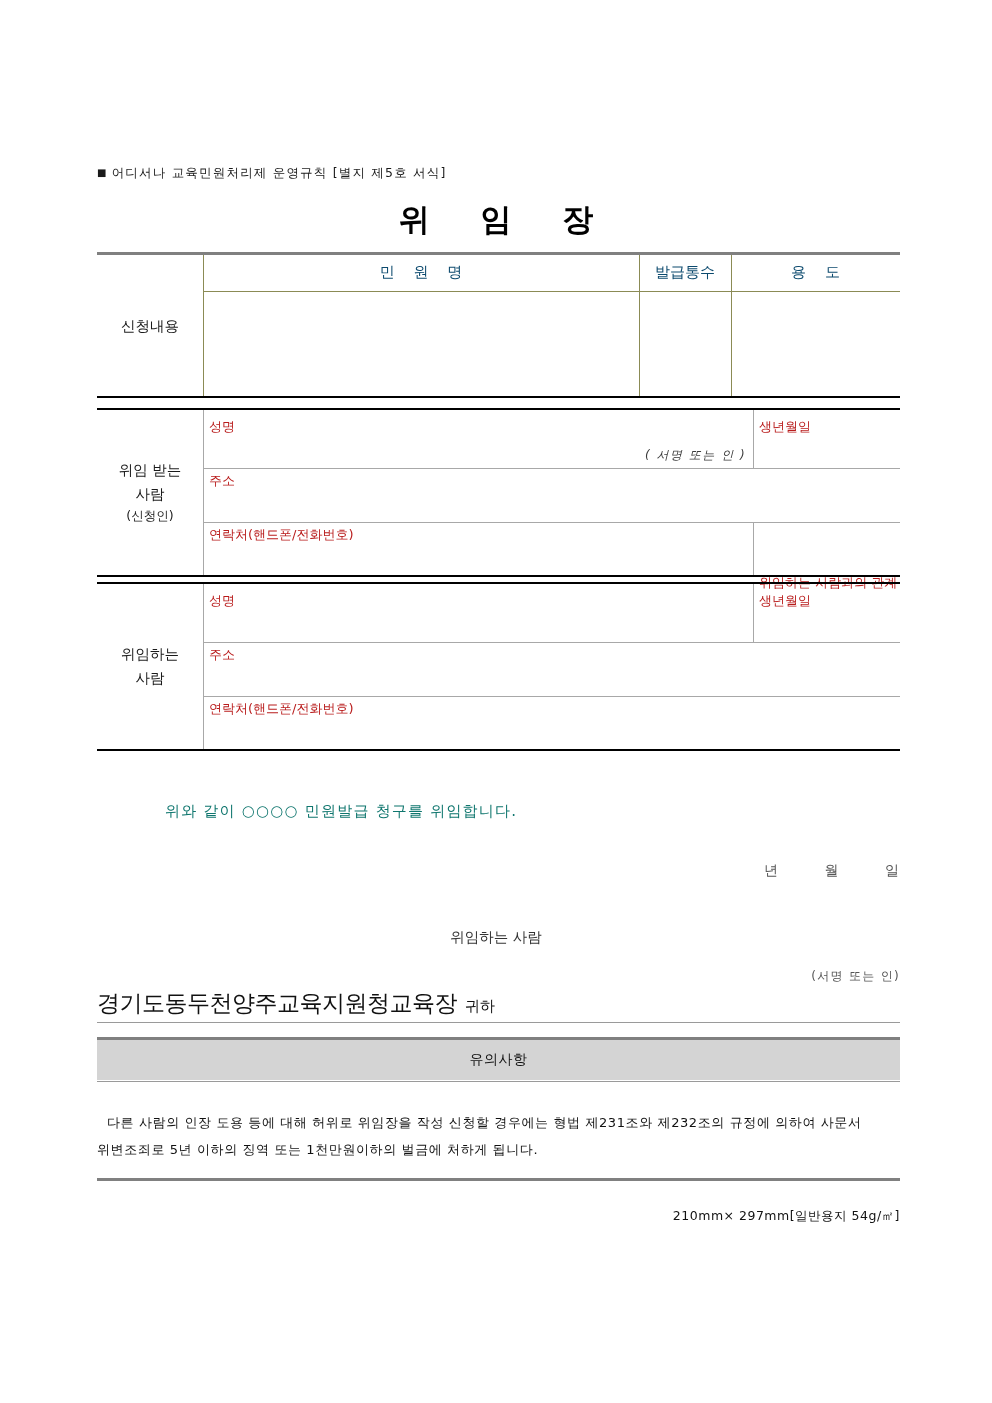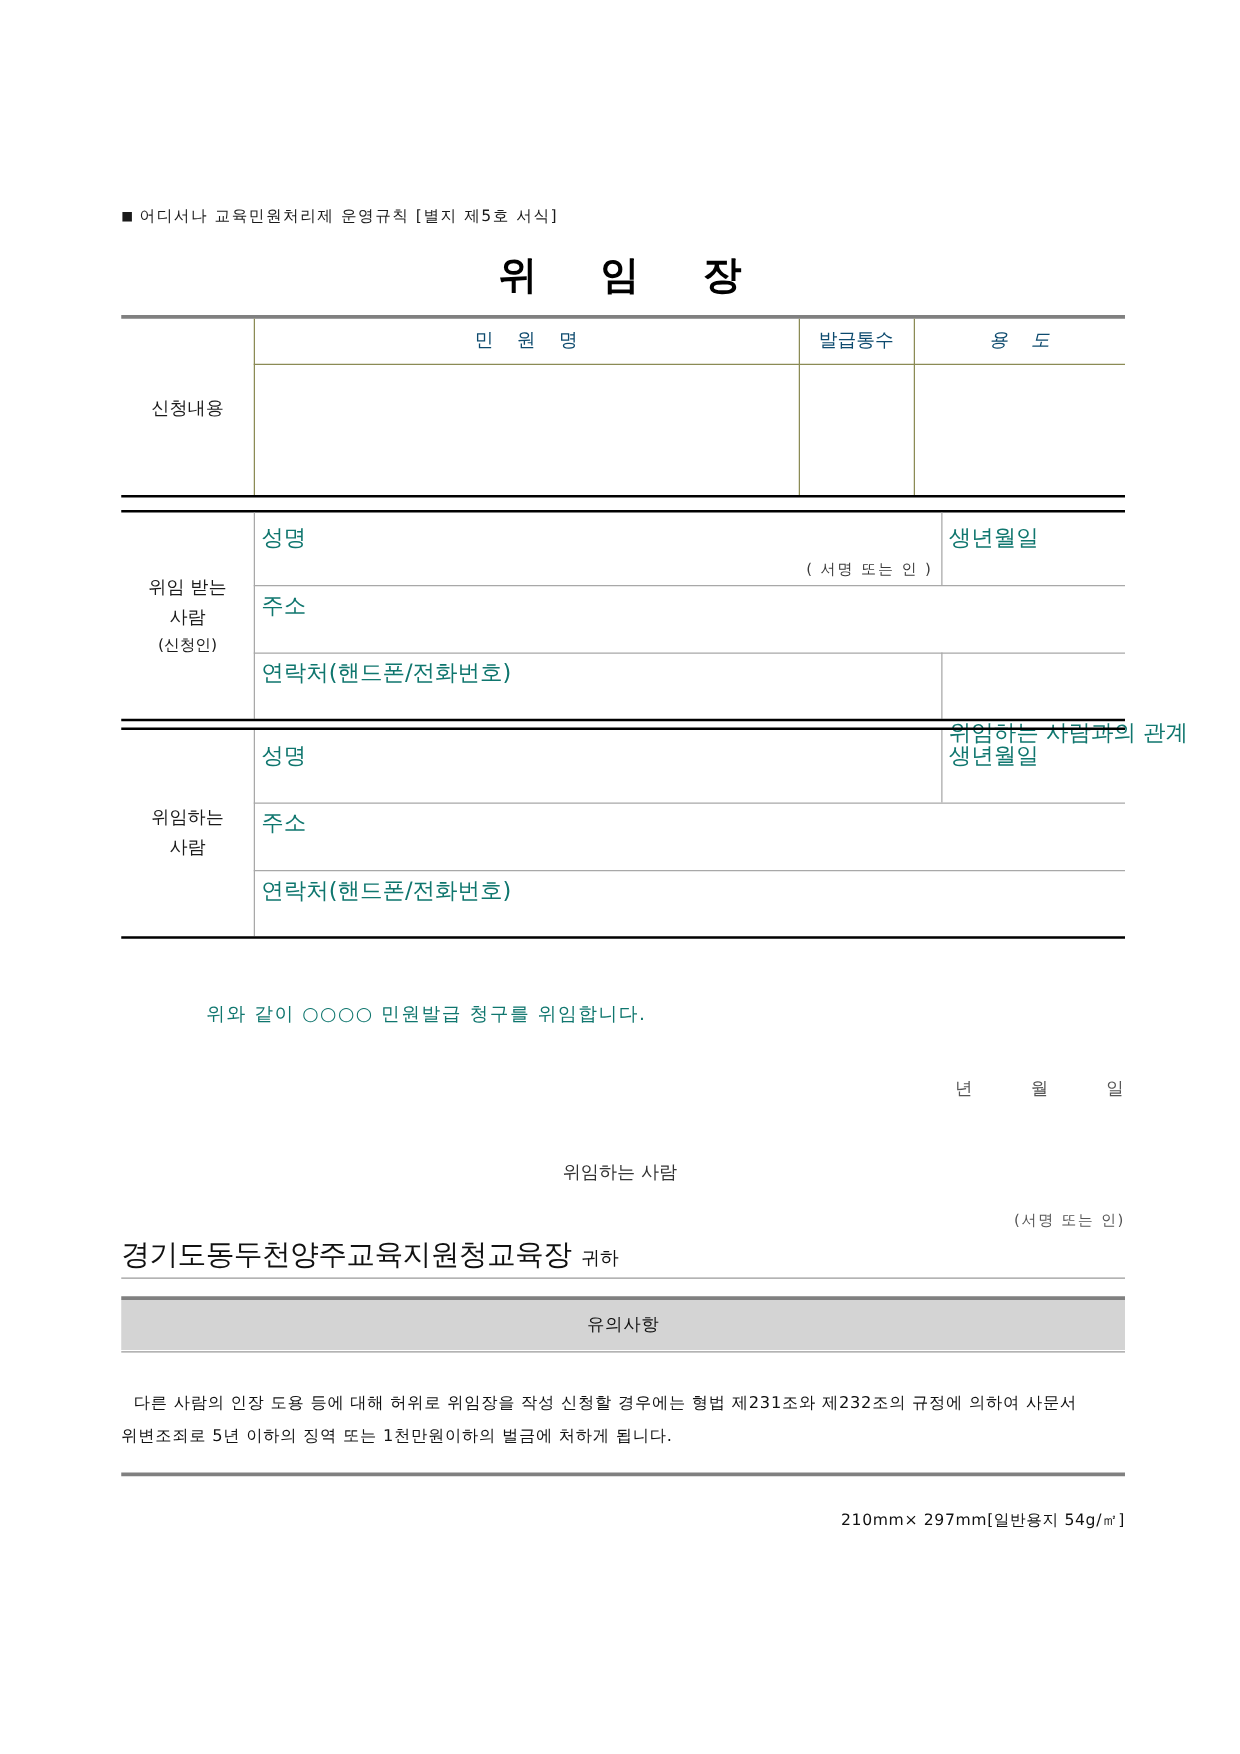--- a/index.html
+++ b/index.html
@@ -102,21 +102,21 @@
     top: 8px;
     font-size: 15px;
     letter-spacing: 7px;
     text-indent: 7px;
     text-align: center;
     color: #0c4a6e;
     white-space: nowrap;
   }
   .t1-head-minwon { left: 106px; width: 436px; }
   .t1-head-count  { left: 542px; width: 92px; letter-spacing: 0; text-indent: 0; }
-  .t1-head-use    { left: 634px; width: 169px; font-style: italic; }
+  .t1-head-use    { left: 634px; width: 169px; }
 
   
   .tbl {
     position: absolute;
     left: 97px;
     width: 803px;
   }
   .tbl .vline {
     position: absolute;
     width: 1px;
@@ -141,30 +141,31 @@
   .side-label .main {
     font-size: 14.5px;
     line-height: 1.65;
   }
   .side-label .sub {
     font-size: 12.5px;
     line-height: 1.6;
   }
   .cell-label {
     position: absolute;
-    font-size: 18px;
-    color: #0f766e;
+    font-size: 13px;
+    color: #b91c1c;
     white-space: nowrap;
   }
   .sign-note {
     position: absolute;
     font-size: 12px;
     letter-spacing: 1.5px;
     color: #3a3a3a;
     white-space: nowrap;
+    font-style: italic;
   }
 
   
   .statement {
     position: absolute;
     left: 165px;
     top: 802px;
     font-size: 15px;
     letter-spacing: 1.2px;
     color: #0f766e;

